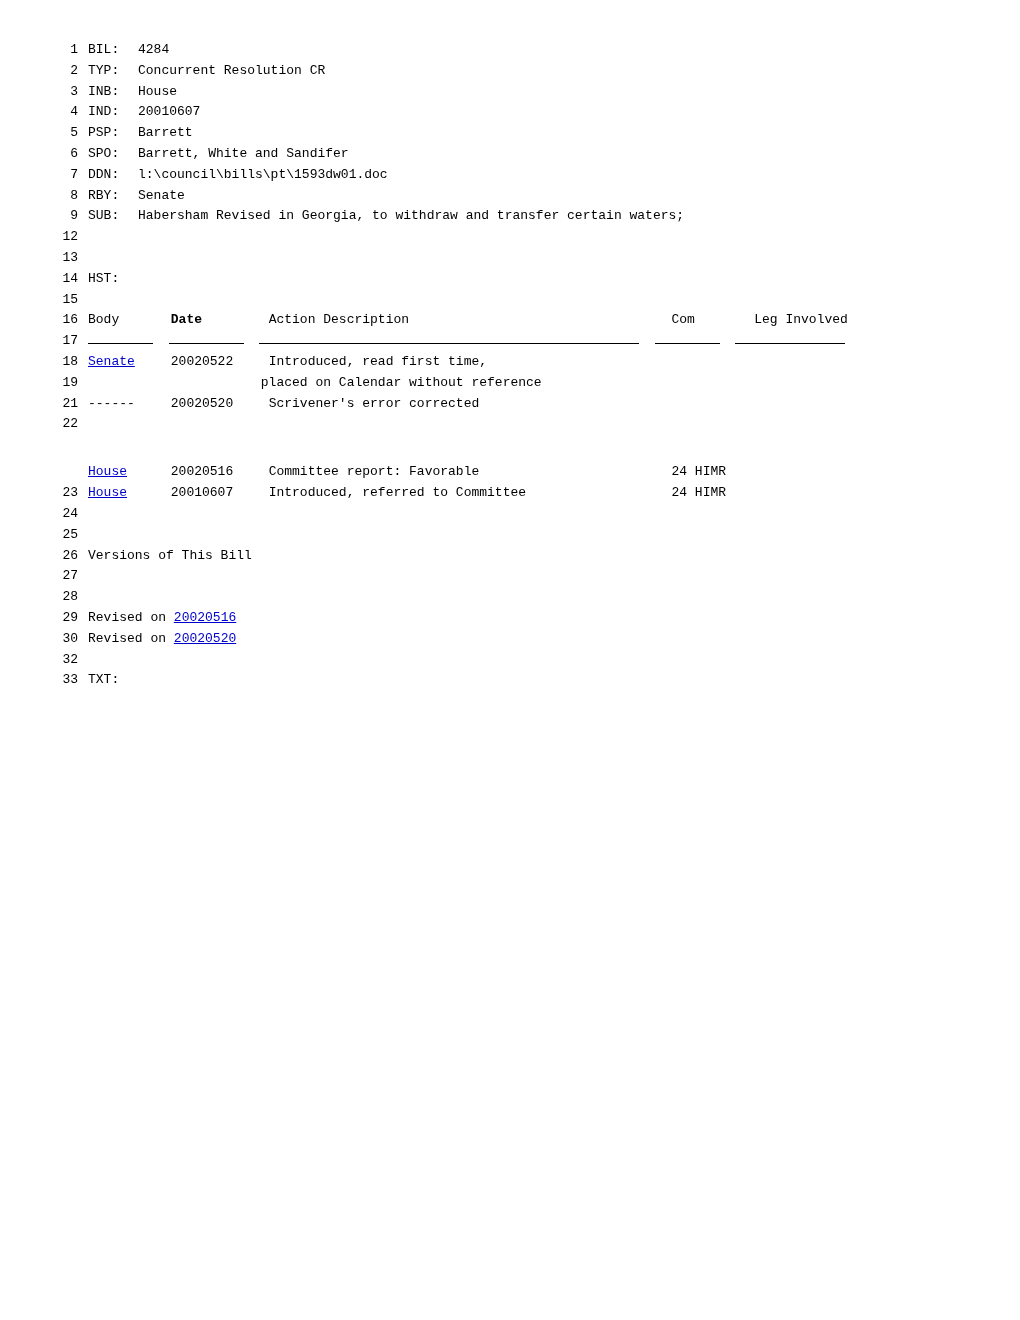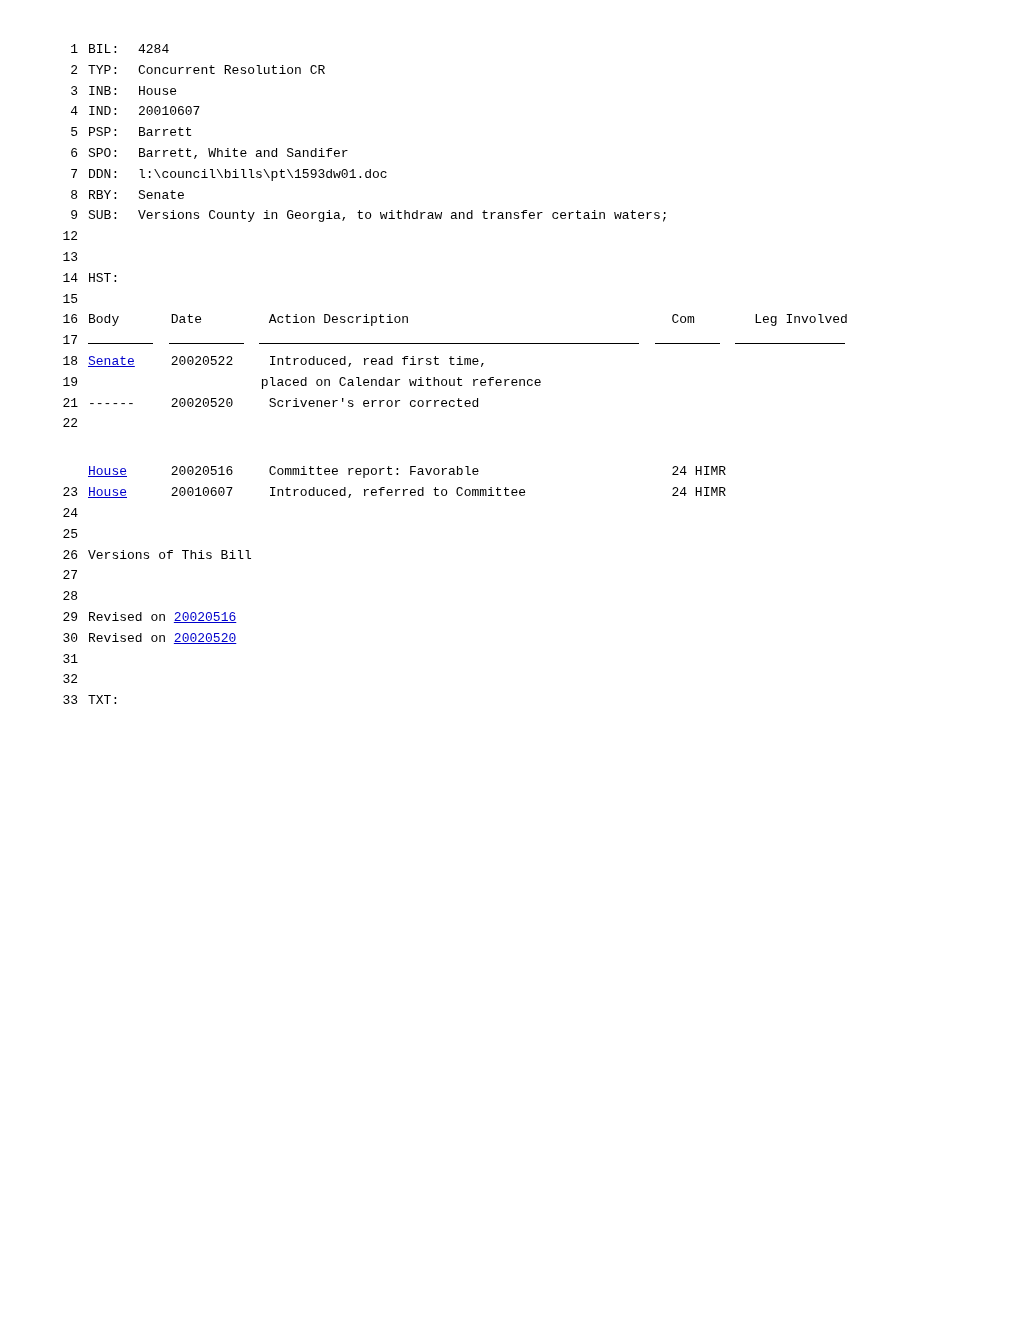--- a/index.html
+++ b/index.html
@@ -104,21 +104,21 @@
   <div class="line">
     <span class="line-num">8</span>
     <span class="line-content">
       <span class="label">RBY:</span><span>Senate</span>
     </span>
   </div>
 
   <div class="line">
     <span class="line-num">9</span>
     <span class="line-content">
-      <span class="label">SUB:</span><span>Versions County in Georgia, to withdraw and transfer certain waters;</span>
+      <span class="label">SUB:</span><span>Habersham Revised in Georgia, to withdraw and transfer certain waters;</span>
     </span>
   </div>
 
 
   <div class="line">
       <span class="line-num">12</span>
       <span class="line-content">&nbsp;</span>
     </div>
   <div class="line">
       <span class="line-num">13</span>
@@ -134,21 +134,21 @@
 
   <div class="line">
       <span class="line-num">15</span>
       <span class="line-content">&nbsp;</span>
     </div>
 
   <div class="line">
     <span class="line-num">16</span>
     <span class="line-content">
       <span style="display:inline-block;width:75px;">Body</span>
-      <span style="display:inline-block;width:90px;">Date</span>
+      <span style="display:inline-block;width:90px;font-weight:bold;">Date</span>
       <span style="display:inline-block;width:395px;">Action Description</span>
       <span style="display:inline-block;width:75px;">Com</span>
       <span style="display:inline-block;">Leg Involved</span>
     </span>
   </div>
 
   <div class="line">
     <span class="line-num">17</span>
     <span class="line-content">
       <span class="underline-body"></span>&nbsp;
@@ -239,24 +239,20 @@
   </div>
 
   <div class="line">
     <span class="line-num">30</span>
     <span class="line-content">
       <span>Revised on </span><a href="#">20020520</a>
     </span>
   </div>
 
   <div class="line">
-      <span class="line-num">31</span>
-      <span class="line-content">&nbsp;</span>
-    </div>
-  <div class="line">
       <span class="line-num">32</span>
       <span class="line-content">&nbsp;</span>
     </div>
 
   <div class="line">
     <span class="line-num">33</span>
     <span class="line-content">
       <span class="label">TXT:</span>
     </span>
   </div>

